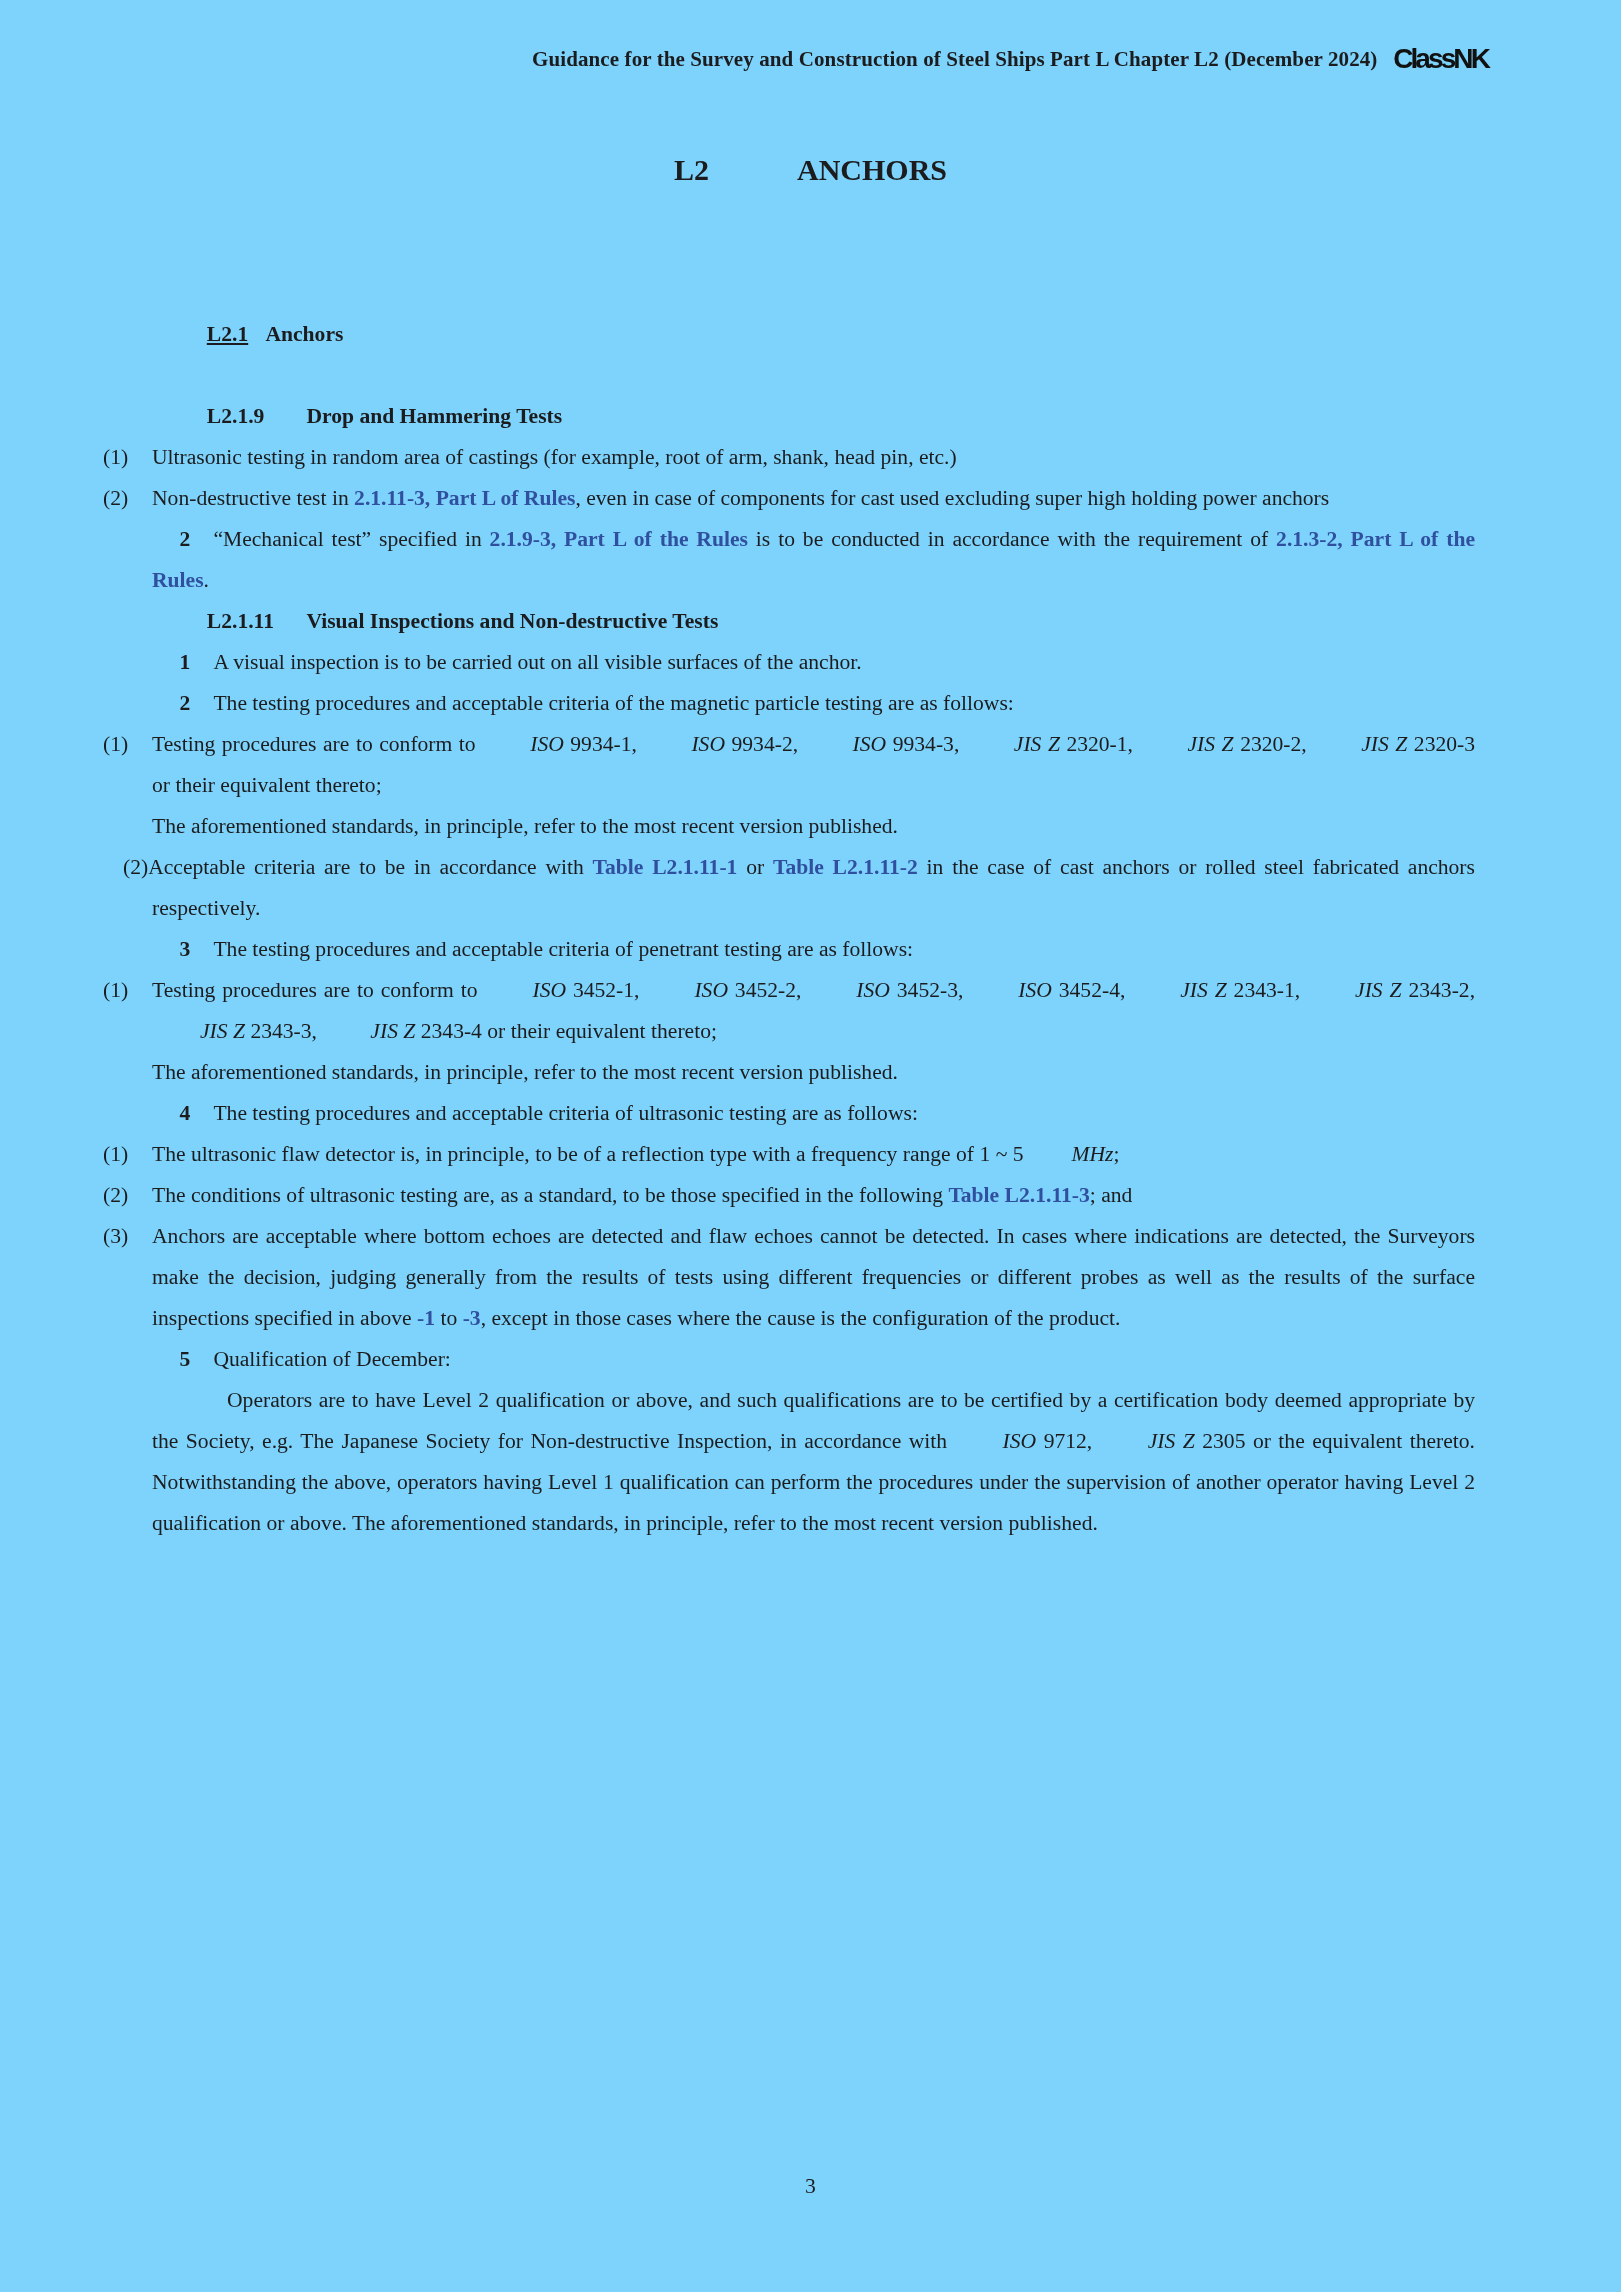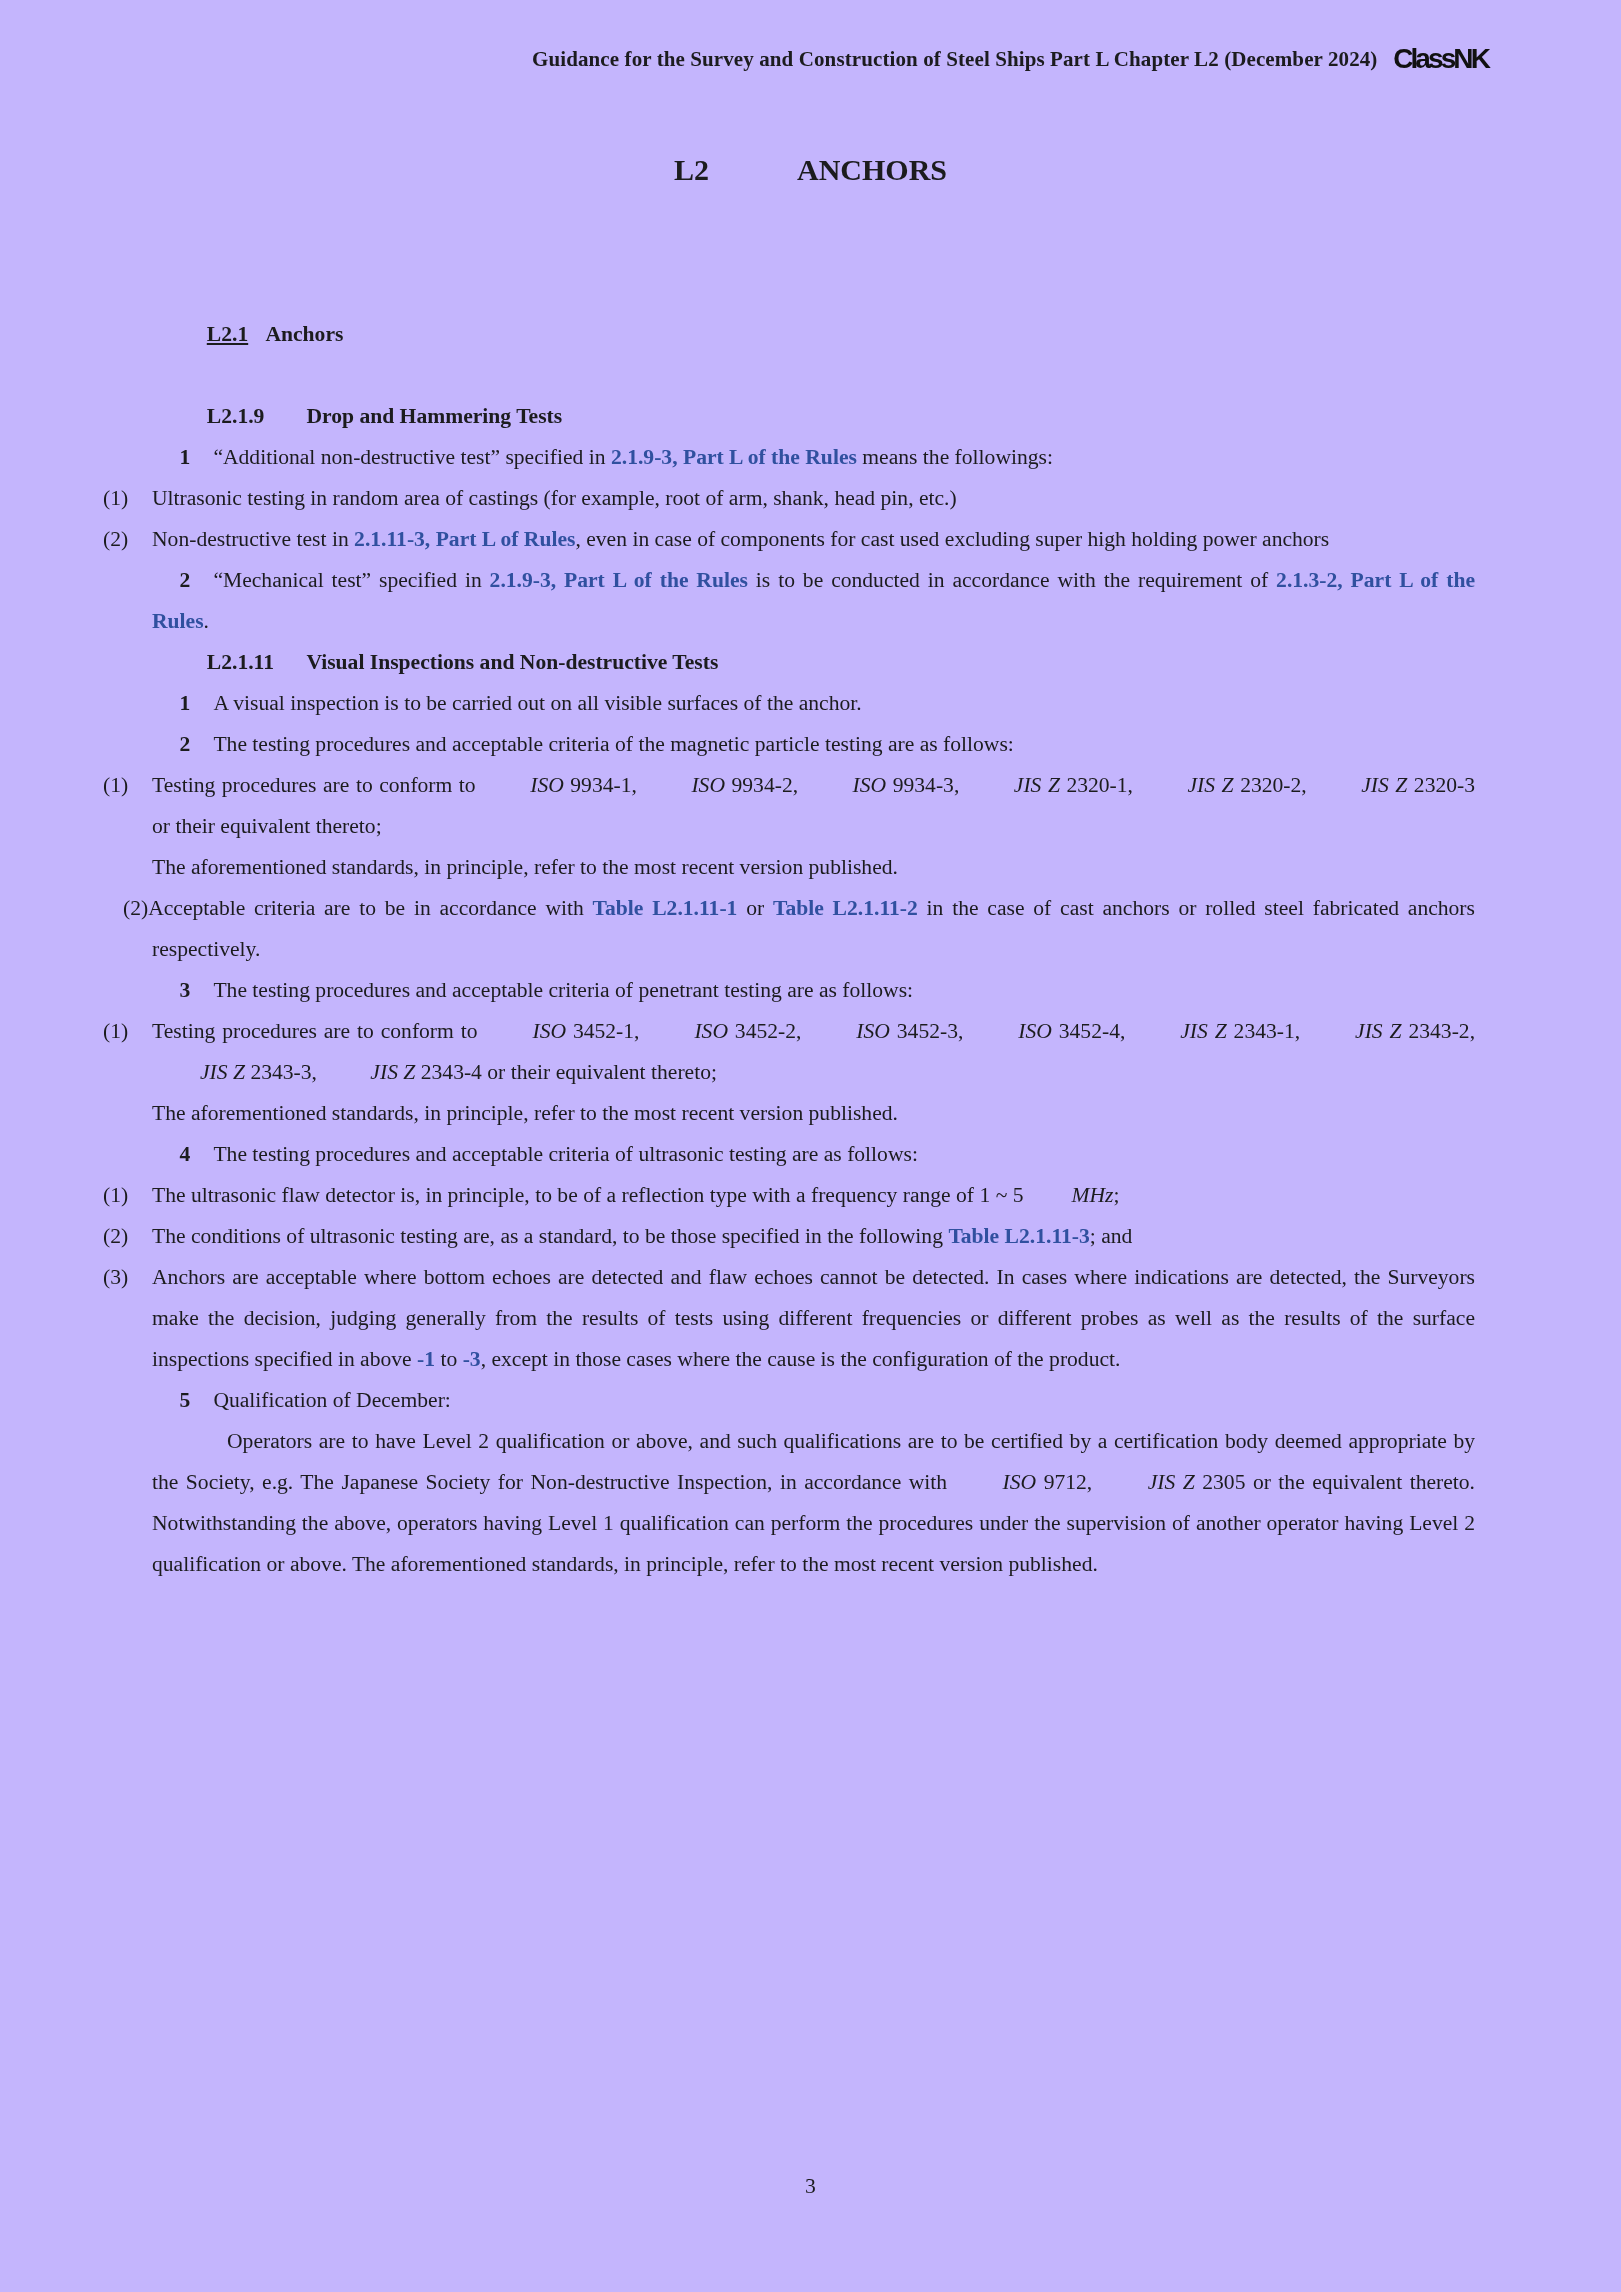--- a/index.html
+++ b/index.html
@@ -1,21 +1,21 @@
 <!DOCTYPE html>
 <html style="--link-blue: #30509f;"><head>
 <meta charset="utf-8">
 <style>
   html,body{margin:0;padding:0;background:#ffffff;}
   body{
     width:1621px;height:2293px;position:relative;overflow:hidden;
     font-family:"Liberation Serif","DejaVu Serif",serif;
     color:#1c1c1e;
   }
-  .page{position:absolute;inset:0;background:#c4b5fd;}
+  .page{position:absolute;inset:0;background:#7dd3fc;}
 
   
   .doc-header{
     position:absolute;top:45px;right:133px;
     display:flex;align-items:center;gap:15.7px;white-space:nowrap;
   }
   .htext{font-weight:bold;font-size:21px;letter-spacing:0.1px;}
   .logo{
     font-family:"Liberation Sans","DejaVu Sans",sans-serif;
     font-weight:bold;font-size:28px;letter-spacing:-2.9px;color:#111;
@@ -73,21 +73,20 @@
     <span class="logo">ClassNK</span>
   </div>
 
   <div class="chapter-title">
     <span>L2</span><span class="title-gap"></span><span>ANCHORS</span>
   </div>
 
   <div class="content">
       <div class="h2"><span class="label">L2.1</span><span class="pl">Anchors</span></div>
       <div class="h3"><span class="label">L2.1.9</span><span class="pl">Drop and Hammering Tests</span></div>
-      <div class="numbered"><span class="label">1</span><span class="pl">“Additional non-destructive test” specified in </span><span class="lnk">2.1.9-3, Part L of the Rules</span><span class="pl"> means the followings:</span></div>
       <div class="item"><span class="label">(1)</span><span class="pl">Ultrasonic testing in random area of castings (for example, root of arm, shank, head pin, etc.)</span></div>
       <div class="item"><span class="label">(2)</span><span class="pl">Non-destructive test in </span><span class="lnk">2.1.11-3, Part L of Rules</span><span class="pl">, even in case of components for cast used excluding super high holding power anchors</span></div>
       <div class="numbered"><span class="label">2</span><span class="pl">“Mechanical test” specified in </span><span class="lnk">2.1.9-3, Part L of the Rules</span><span class="pl"> is to be conducted in accordance with the requirement of </span><span class="lnk">2.1.3-2, Part L of the Rules</span><span class="pl">.</span></div>
       <div class="h3"><span class="label">L2.1.11</span><span class="pl">Visual Inspections and Non-destructive Tests</span></div>
       <div class="numbered"><span class="label">1</span><span class="pl">A visual inspection is to be carried out on all visible surfaces of the anchor.</span></div>
       <div class="numbered"><span class="label">2</span><span class="pl">The testing procedures and acceptable criteria of the magnetic particle testing are as follows:</span></div>
       <div class="item"><span class="label">(1)</span><span class="pl">Testing procedures are to conform to </span><span class="it">ISO</span><span class="pl"> 9934-1, </span><span class="it">ISO</span><span class="pl"> 9934-2, </span><span class="it">ISO</span><span class="pl"> 9934-3, </span><span class="it">JIS Z</span><span class="pl"> 2320-1, </span><span class="it">JIS Z</span><span class="pl"> 2320-2, </span><span class="it">JIS Z</span><span class="pl"> 2320-3 or their equivalent thereto;</span></div>
       <div class="note"><span class="pl">The aforementioned standards, in principle, refer to the most recent version published.</span></div>
       <div class="item-tight"><span class="label">(2)</span><span class="pl">Acceptable criteria are to be in accordance with </span><span class="lnk">Table L2.1.11-1</span><span class="pl"> or </span><span class="lnk">Table L2.1.11-2</span><span class="pl"> in the case of cast anchors or rolled steel fabricated anchors respectively.</span></div>
       <div class="numbered"><span class="label">3</span><span class="pl">The testing procedures and acceptable criteria of penetrant testing are as follows:</span></div>

